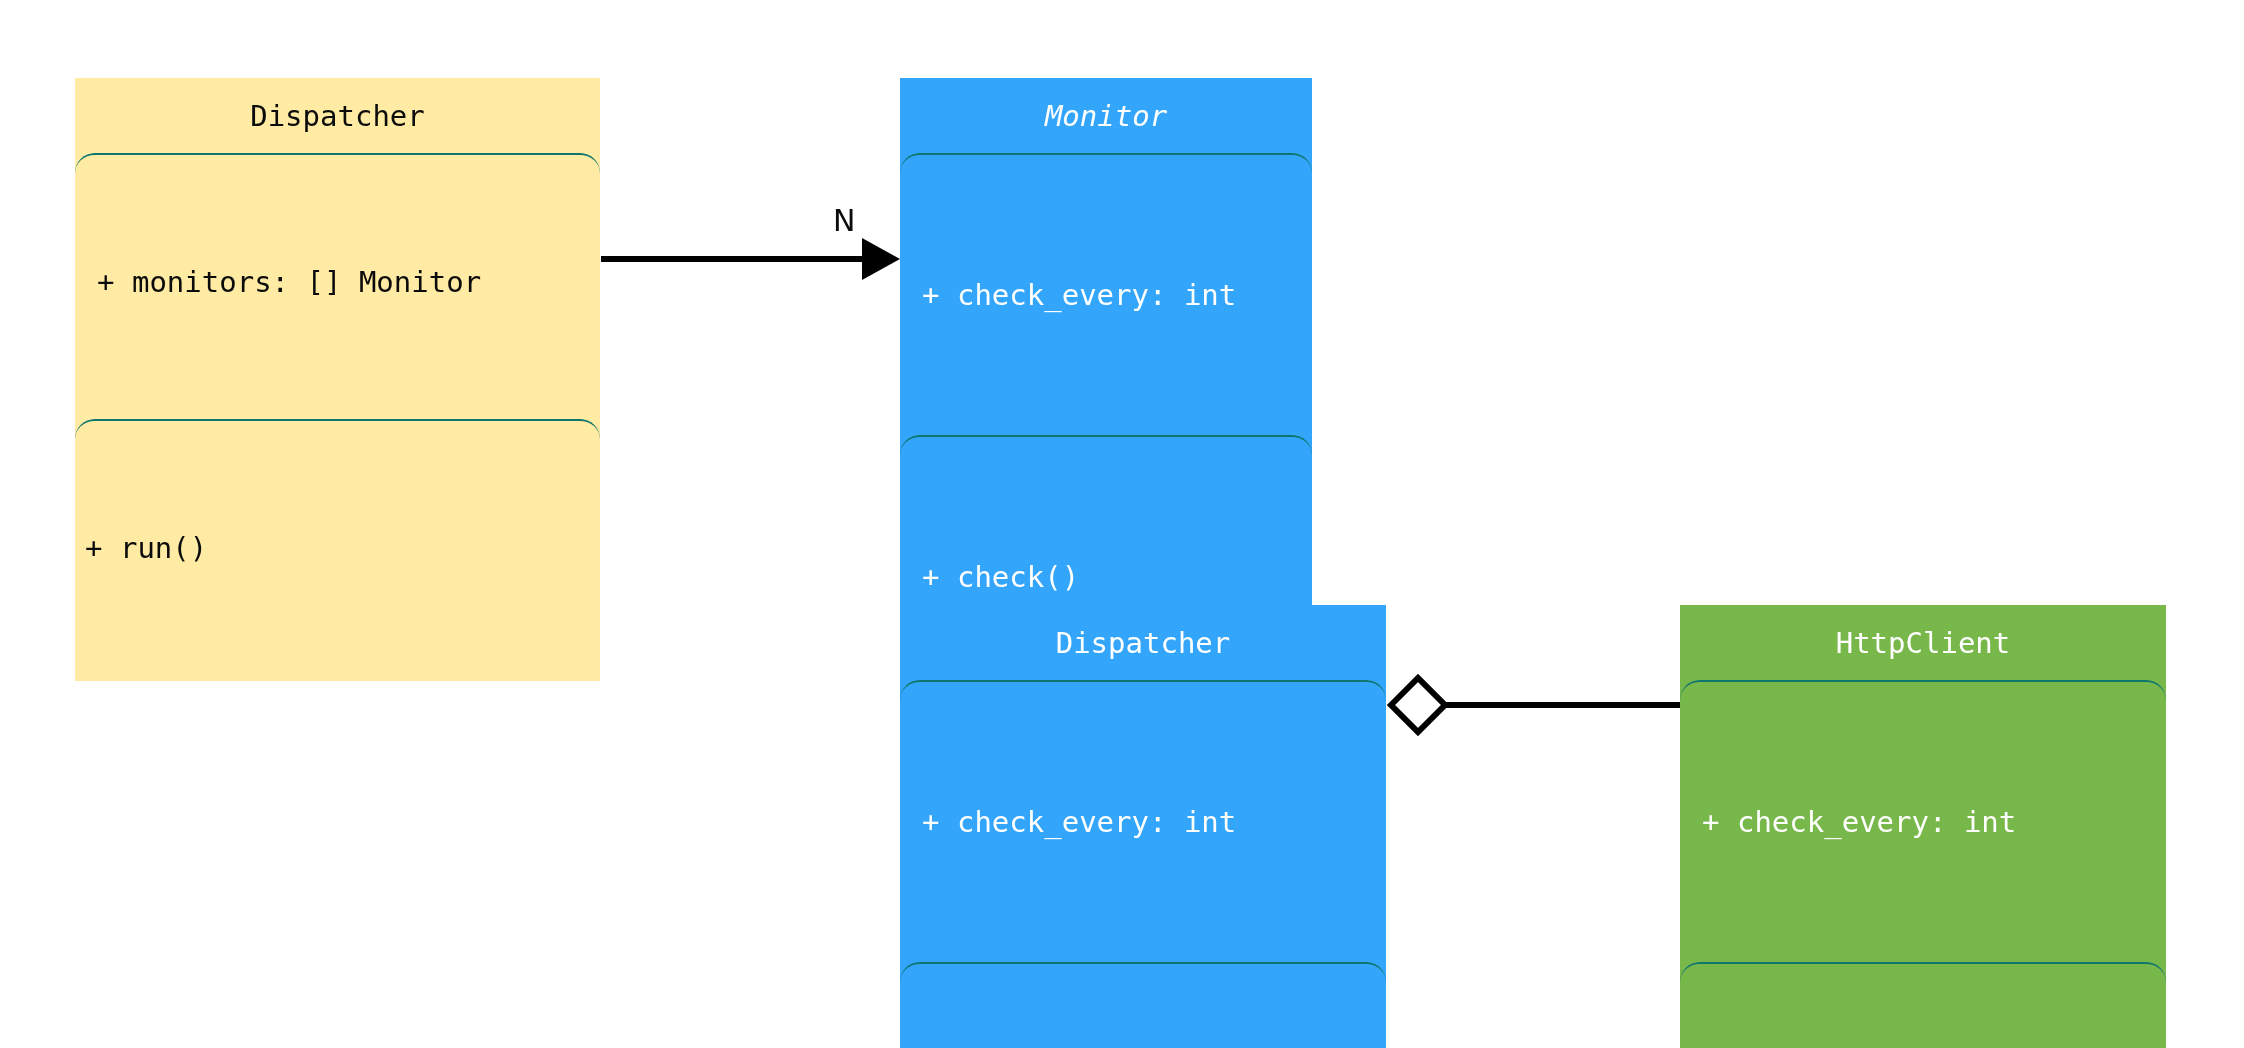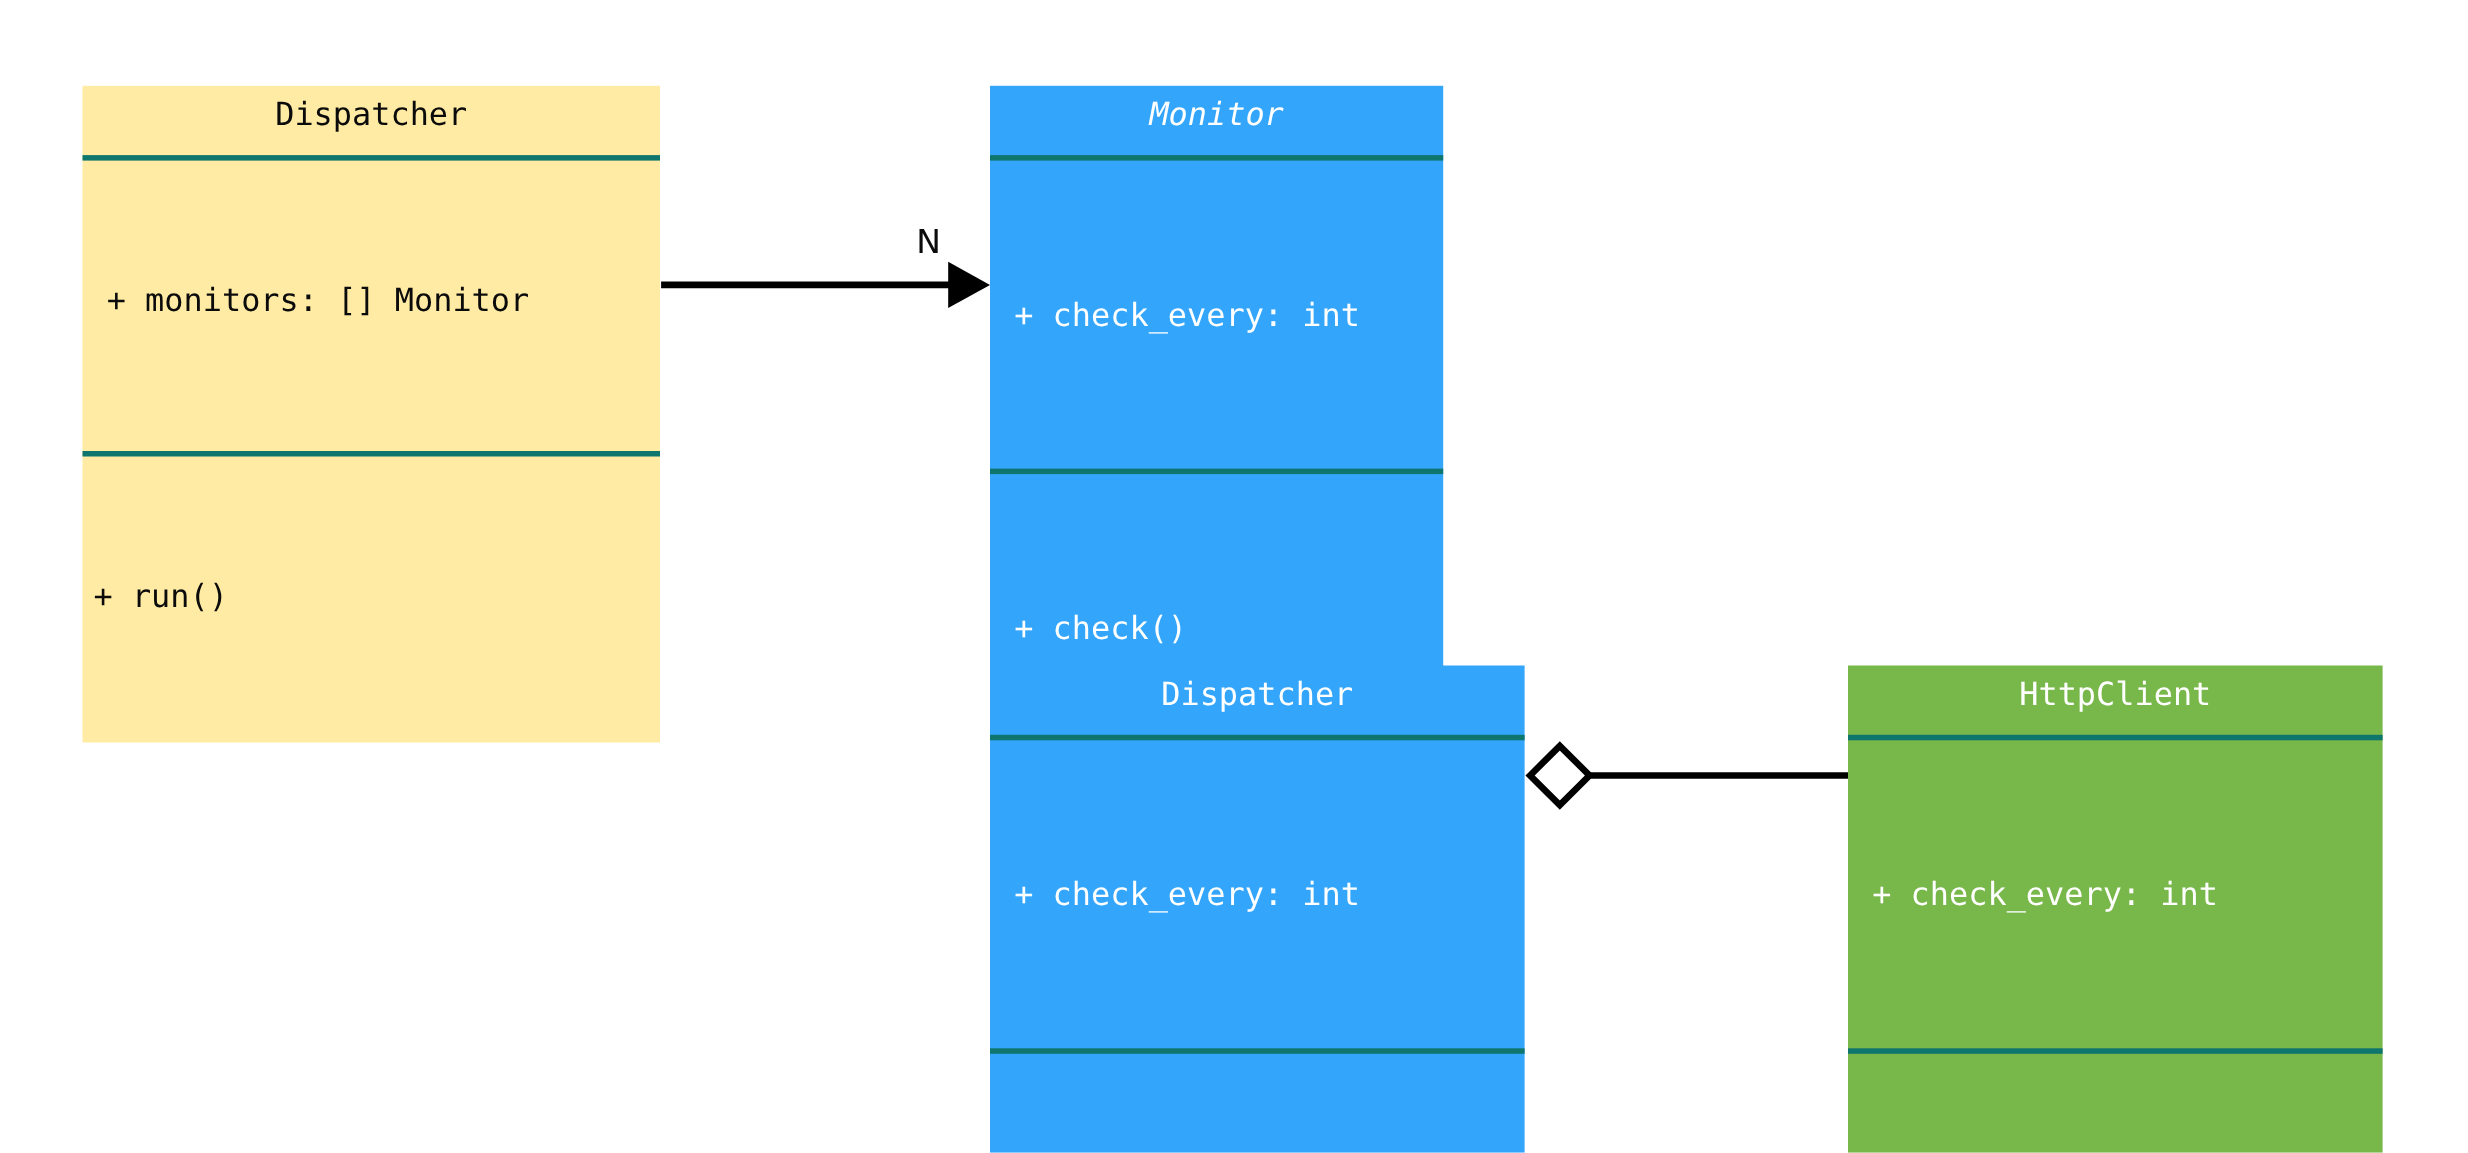--- a/index.html
+++ b/index.html
@@ -16,39 +16,40 @@
     overflow: hidden;
   }
   .uml-class {
     position: absolute;
     box-sizing: border-box;
   }
   .uml-title {
     text-align: center;
     font-size: 29px;
     line-height: 1;
-    padding: 12px 0 22px 0;
+    padding: 24px 0 22px 0;
     color: #ffffff;
     white-space: pre;
   }
   .uml-title.dark {
     color: #0b0b0b;
   }
   .uml-title.abstract {
     font-style: italic;
   }
   .uml-compartment {
-    border-top: 5px solid #0f766e;
+    border-top: 2px solid #0f766e;
     padding: 40px 22px 40px 22px;
     font-size: 29px;
     line-height: 34px;
     color: #ffffff;
     white-space: pre;
     min-height: 30px;
     box-sizing: border-box;
+    border-radius: 20px;
   }
   .uml-compartment.dark {
     color: #0b0b0b;
   }
   .uml-compartment .member {
     white-space: pre;
   }
   
   #cls-dispatcher .uml-compartment.attrs { padding: 42px 22px 52px 22px; }
   #cls-dispatcher .uml-compartment.methods { padding: 42px 22px 48px 10px; }

